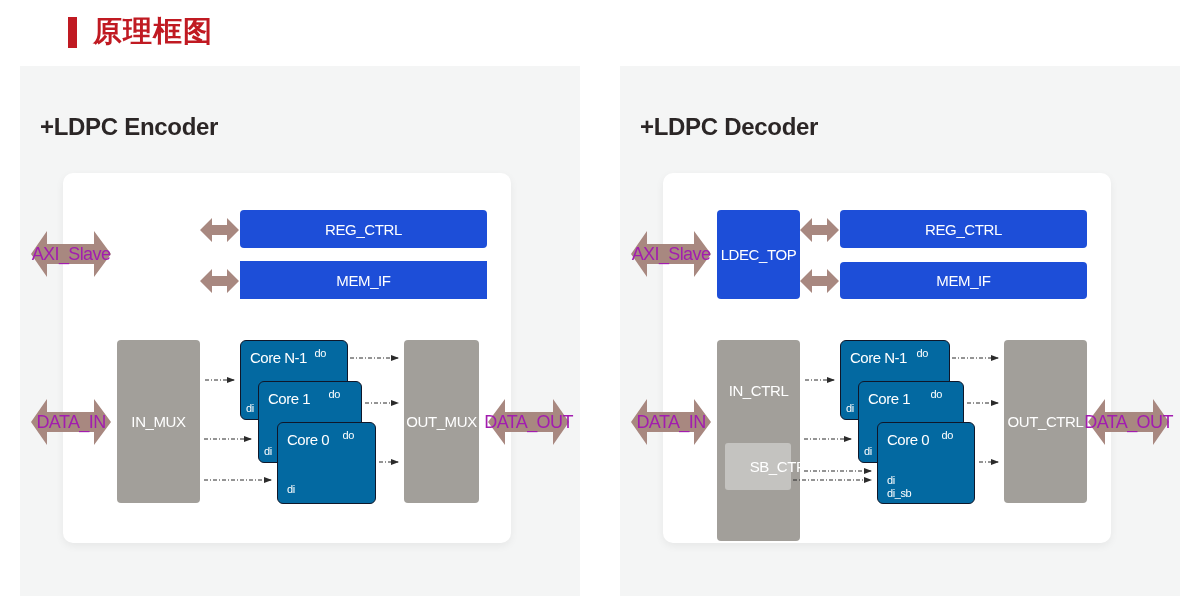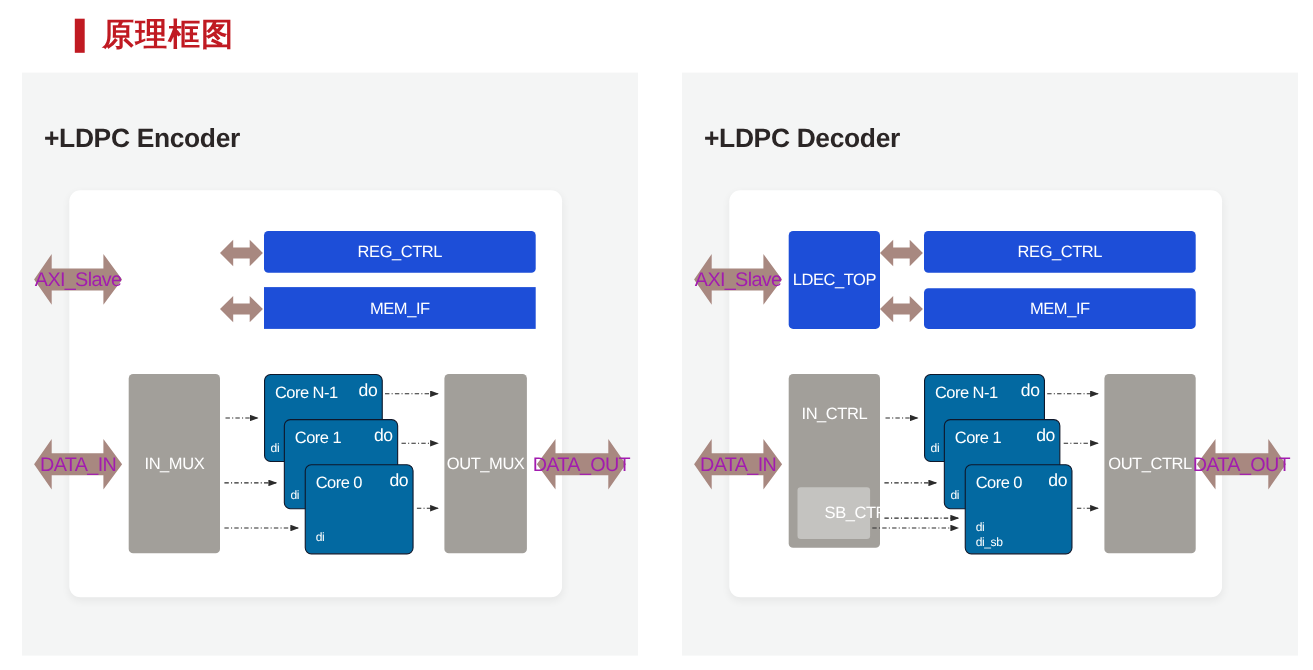--- a/index.html
+++ b/index.html
@@ -16,21 +16,21 @@
   .panel-title { position: absolute; left: 20px; top: 47px; font-family: "Liberation Sans", sans-serif; font-weight: bold; font-size: 24px; color: #2b2626; letter-spacing: -0.3px; }
 
   .card { position: absolute; left: 43px; top: 107px; width: 448px; height: 370px; background: #ffffff; border-radius: 10px; box-shadow: 0 3px 8px rgba(0,0,0,0.06); }
 
   .blk { position: absolute; display: flex; align-items: center; justify-content: center; color: #ffffff; font-size: 15px; letter-spacing: -0.4px; }
   .pink { background: #1d4ed8; border-radius: 4px; }
   .gray { background: #a29f9a; border-radius: 4px; }
   .light { background: #c4c3c0; border-radius: 3px; padding-left: 48px; }
   .core { background: #0369a1; border: 1px solid #0f172a; border-radius: 6px; display: block; }
   .core .core-name { position: absolute; left: 9px; top: 8px; font-size: 15px; color: #fff; letter-spacing: -0.5px; }
-  .core .core-do { position: absolute; right: 4px; top: 6px; font-size: 16px; color: #fff; padding-left: 40px; }
+  .core .core-do { position: absolute; right: 21px; top: 6px; font-size: 11px; color: #fff; padding-left: 40px; }
   .core .core-di { position: absolute; left: 5px; bottom: 5px; font-size: 11px; color: #fff; }
   .core .core-di2 { position: absolute; left: 9px; bottom: 4px; font-size: 11px; color: #fff; line-height: 12px; }
 
   .dbl-arrow { position: absolute; }
   .dbl-arrow .arr-label { position: absolute; left: 0; right: 0; top: 0; bottom: 0; display: flex; align-items: center; justify-content: center; color: #a21caf; font-size: 18px; letter-spacing: -0.6px; }
 
   .svg-layer { position: absolute; left: 0; top: 0; pointer-events: none; }
 </style>
 </head>
 <body>
@@ -114,21 +114,21 @@
   <div class="dbl-arrow" style="left:11px;top:165px;width:80px;height:46px;">
     <span class="arr-label">AXI_Slave</span>
   </div>
   <div class="blk pink" style="left:97px;top:144px;width:83px;height:89px;">LDEC_TOP</div>
   <div class="blk pink" style="left:220px;top:144px;width:247px;height:38px;">REG_CTRL</div>
   <div class="blk pink" style="left:220px;top:196px;width:247px;height:37px;">MEM_IF</div>
 
   <div class="dbl-arrow" style="left:11px;top:333px;width:80px;height:46px;">
     <span class="arr-label">DATA_IN</span>
   </div>
-  <div class="blk gray" style="left:97px;top:274px;width:83px;height:158px;align-items:flex-start;padding-top:28px;">
+  <div class="blk gray" style="left:97px;top:274px;width:83px;height:201px;align-items:flex-start;padding-top:42px;">
     <span>IN_CTRL</span>
   </div>
   <div class="blk light" style="left:105px;top:377px;width:66px;height:47px;">SB_CTRL</div>
 
   <div class="blk core" style="left:220px;top:274px;width:110px;height:80px;">
     <span class="core-name">Core N-1</span>
     <span class="core-do">do</span>
     <span class="core-di">di</span>
   </div>
   <div class="blk core" style="left:238px;top:315px;width:106px;height:82px;">

